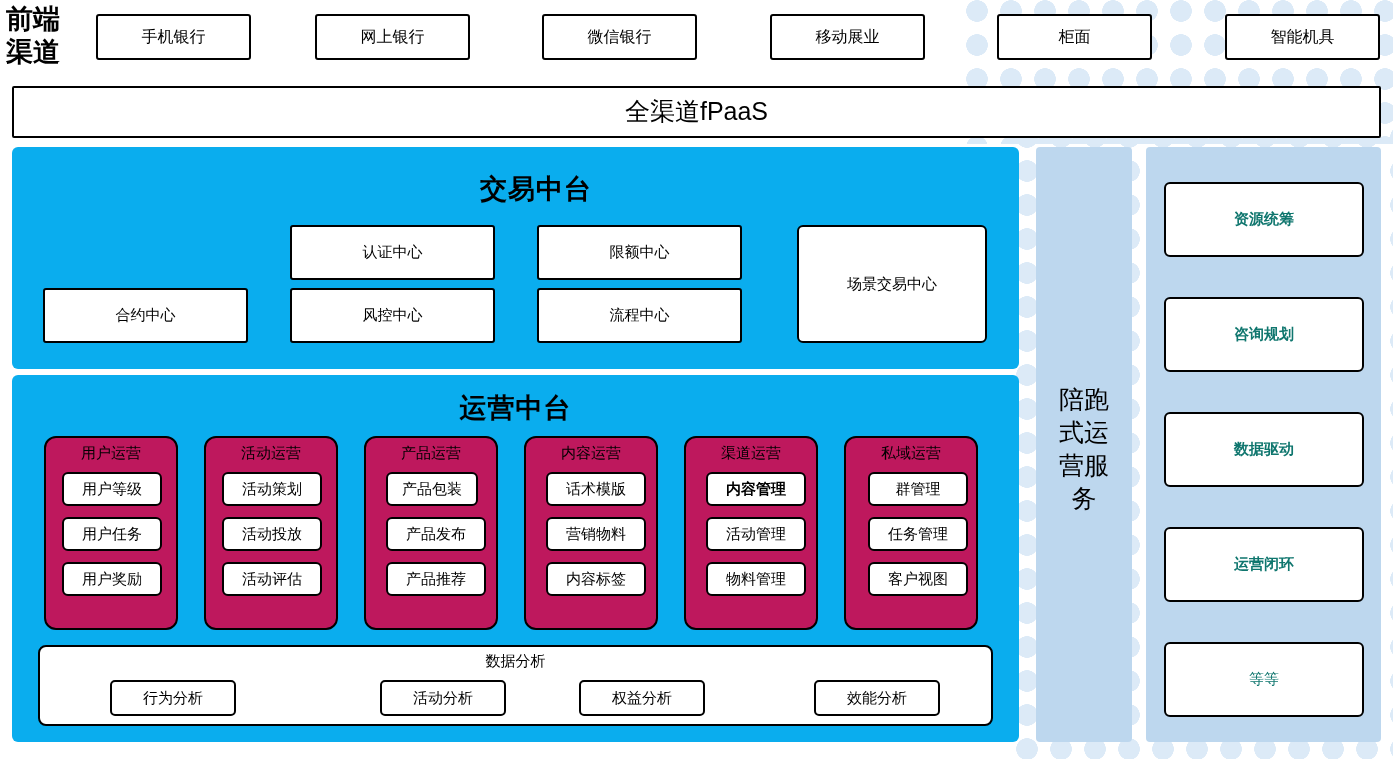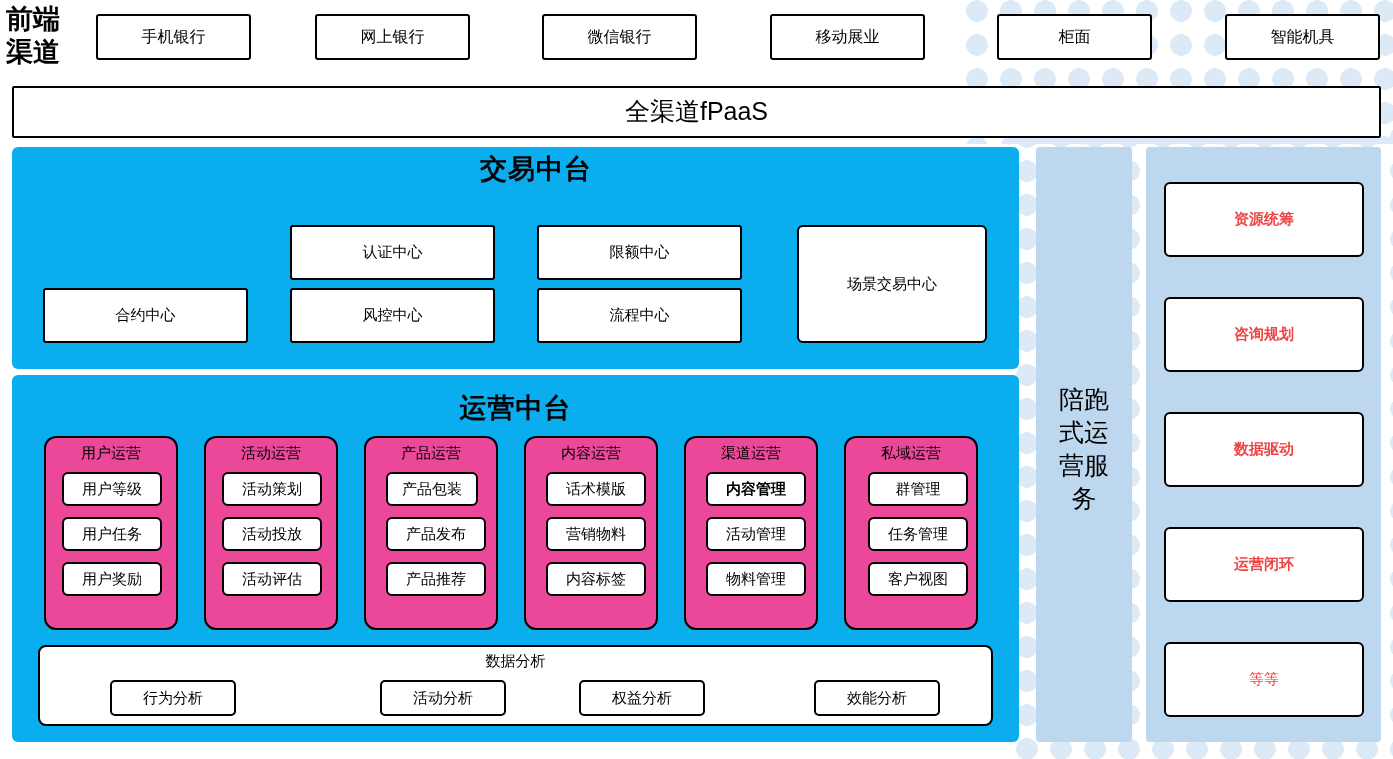--- a/index.html
+++ b/index.html
@@ -69,31 +69,31 @@
 
   .panel-title {
     position: absolute;
     left: 0; width: 100%;
     text-align: center;
     font-size: 27px;
     font-weight: bold;
     color: #000;
     letter-spacing: 1px;
   }
-  #trade-panel .panel-title { top: 4px; padding-left: 41px; }
+  #trade-panel .panel-title { top: 24px; padding-left: 41px; }
   #ops-panel   .panel-title { top: 15px; }
 
   
   .trade-box { font-size: 15px; height: 55px; }
   #scene-box { font-size: 15px; }
 
   
   .ops-group {
     position: absolute;
-    background: #ec4899;
+    background: #be185d;
     border: 2.2px solid #000000;
     border-radius: 12px;
   }
   .ops-group-title {
     position: absolute;
     left: 0; top: 6px; width: 100%;
     text-align: center;
     font-size: 15px;
     color: #000;
   }
@@ -161,21 +161,21 @@
     background: #bdd7ee;
     border-radius: 4px;
   }
   .service-card {
     position: absolute;
     left: 18px; width: 200px; height: 75px;
     background: #ffffff;
     border: 2.2px solid #000000;
     border-radius: 6px;
     display: flex; align-items: center; justify-content: center;
-    font-size: 15px; color: #ef4444;
+    font-size: 15px; color: #0f766e;
     font-weight: bold;
   }
   .service-card.regular { font-weight: normal; }
 </style>
 </head>
 <body>
 
 <div id="stage">
 
   <div class="dot-field" id="dots-top"></div>

